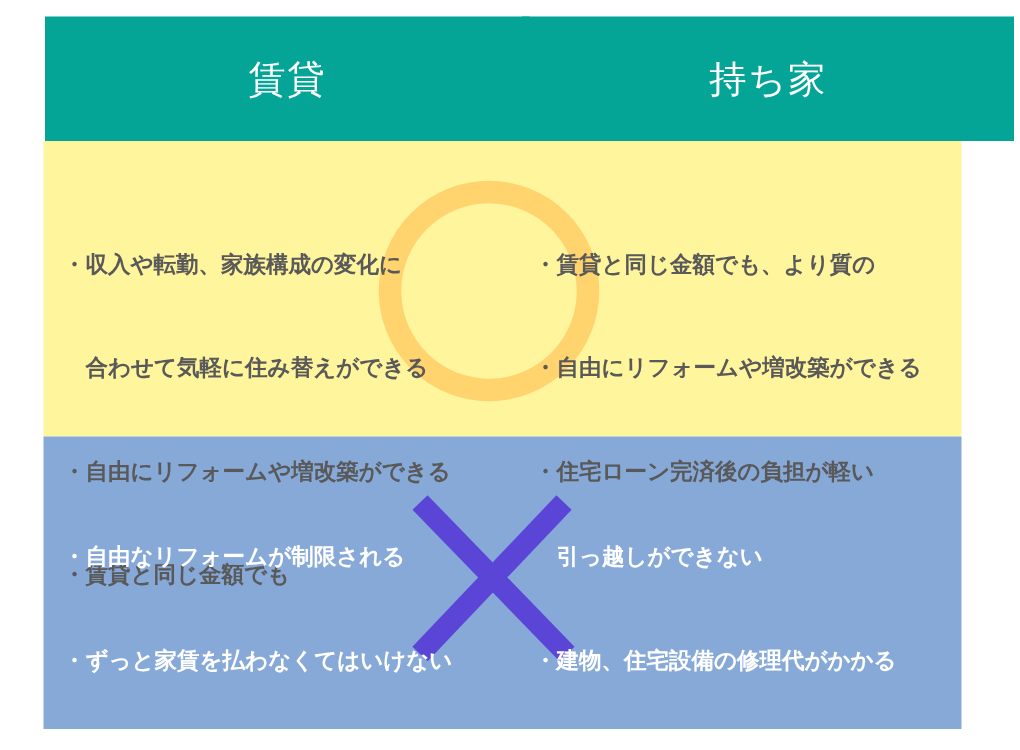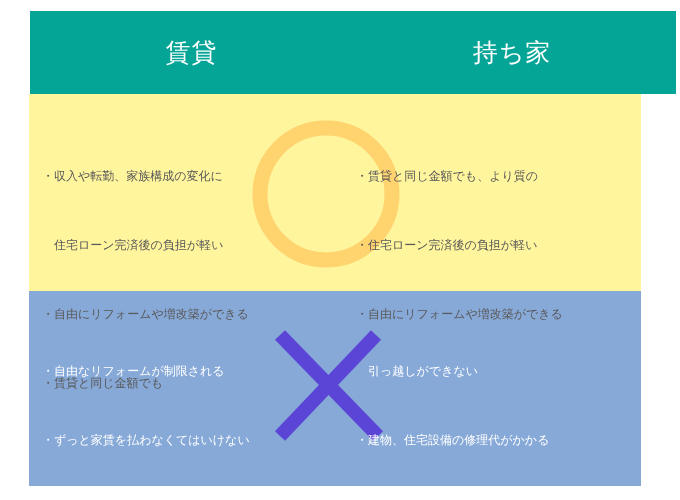--- a/index.html
+++ b/index.html
@@ -7,21 +7,21 @@
            font-family: "DejaVu Sans", "Liberation Sans", sans-serif; }
     .header { position: absolute; top: 11px; height: 83px; background: #04A496;
               color: #ffffff; font-size: 25px; display: flex; align-items: center;
               justify-content: center; letter-spacing: 1px; }
     .header.rent { left: 30px; width: 323px; }
     .header.own { left: 348px; width: 328px; }
     .band { position: absolute; left: 29px; width: 612px; }
     .band.pros { top: 94px; height: 197px; background: #FFF59D; }
     .band.cons { top: 291px; height: 195px; background: #87A9D8; }
     .symbol { position: absolute; left: 0; top: 0; width: 680px; height: 500px; pointer-events: none; }
-    .col { position: absolute; font-size: 12px; line-height: 23px; white-space: pre; }
+    .col { position: absolute; font-size: 15px; line-height: 23px; white-space: pre; font-weight: bold; }
     .col .item { display: block; }
     .pros-text { color: #595959; }
     .cons-text { color: #ffffff; }
     .col.left-pros { left: 42px; top: 119px; }
     .col.right-pros { left: 356px; top: 119px; }
     .col.left-cons { left: 42px; top: 314px; }
     .col.right-cons { left: 356px; top: 314px; }
   </style>
 </head>
 <body>
@@ -39,29 +39,29 @@
 <svg class="symbol" viewBox="0 0 680 500">
   <circle cx="326" cy="194" r="66" fill="none" stroke="#FFD36E" stroke-width="15"></circle>
   <g stroke="#5B45D6" stroke-width="14" stroke-linecap="butt">
     <line x1="280" y1="335" x2="378" y2="436"></line>
     <line x1="376" y1="335" x2="280" y2="436"></line>
   </g>
 </svg>
 
 <div class="col left-pros pros-text">
   <span class="item">・収入や転勤、家族構成の変化に</span>
-  <span class="item">　住宅ローン完済後の負担が軽い</span>
+  <span class="item">　合わせて気軽に住み替えができる</span>
   <span class="item">・自由にリフォームや増改築ができる</span>
   <span class="item">・賃貸と同じ金額でも</span>
 </div>
 
 <div class="col right-pros pros-text">
   <span class="item">・賃貸と同じ金額でも、より質の</span>
+  <span class="item">・自由にリフォームや増改築ができる</span>
   <span class="item">・住宅ローン完済後の負担が軽い</span>
-  <span class="item">・自由にリフォームや増改築ができる</span>
   
 </div>
 
 <div class="col left-cons cons-text">
   <span class="item">・自由なリフォームが制限される</span>
   <span class="item">・ずっと家賃を払わなくてはいけない</span>
   <span class="item">　ので、老後資金を多めに確保して</span>
   
   
 </div>

